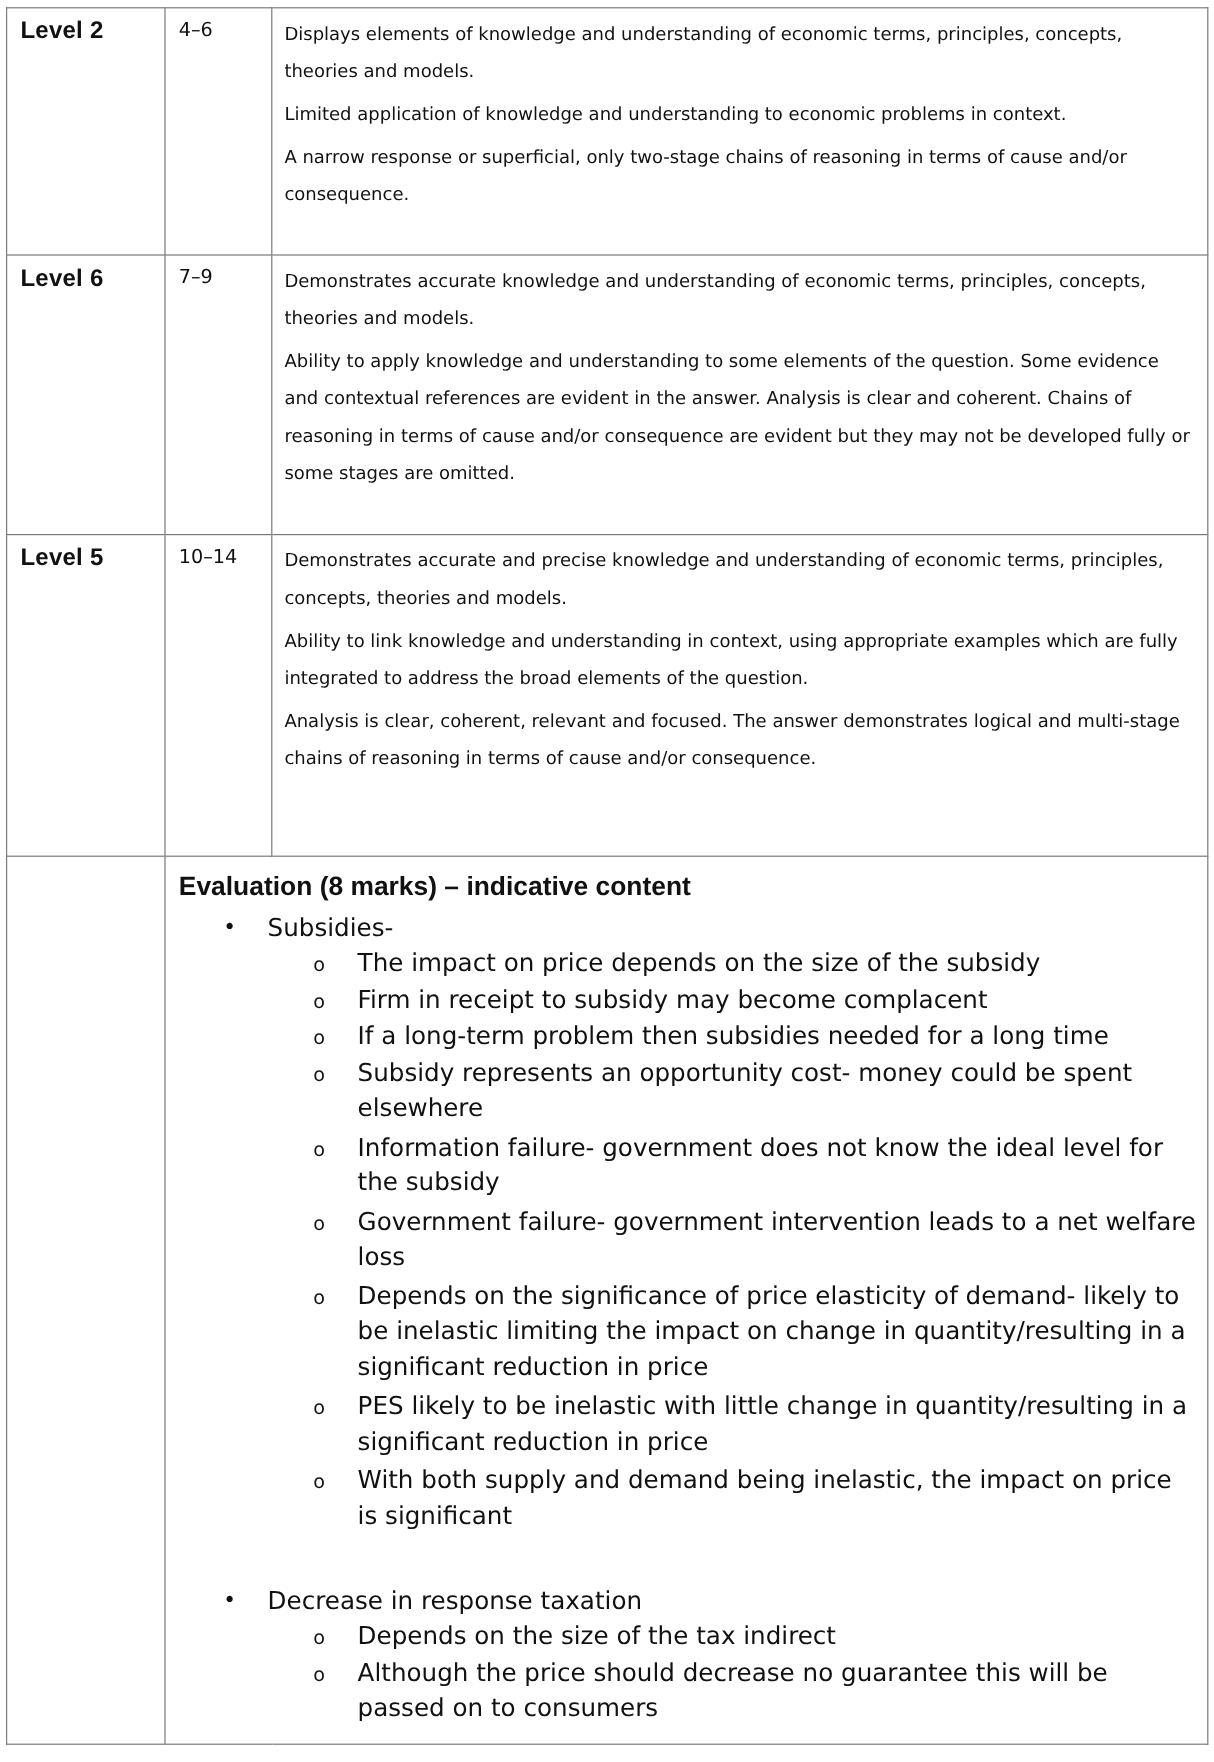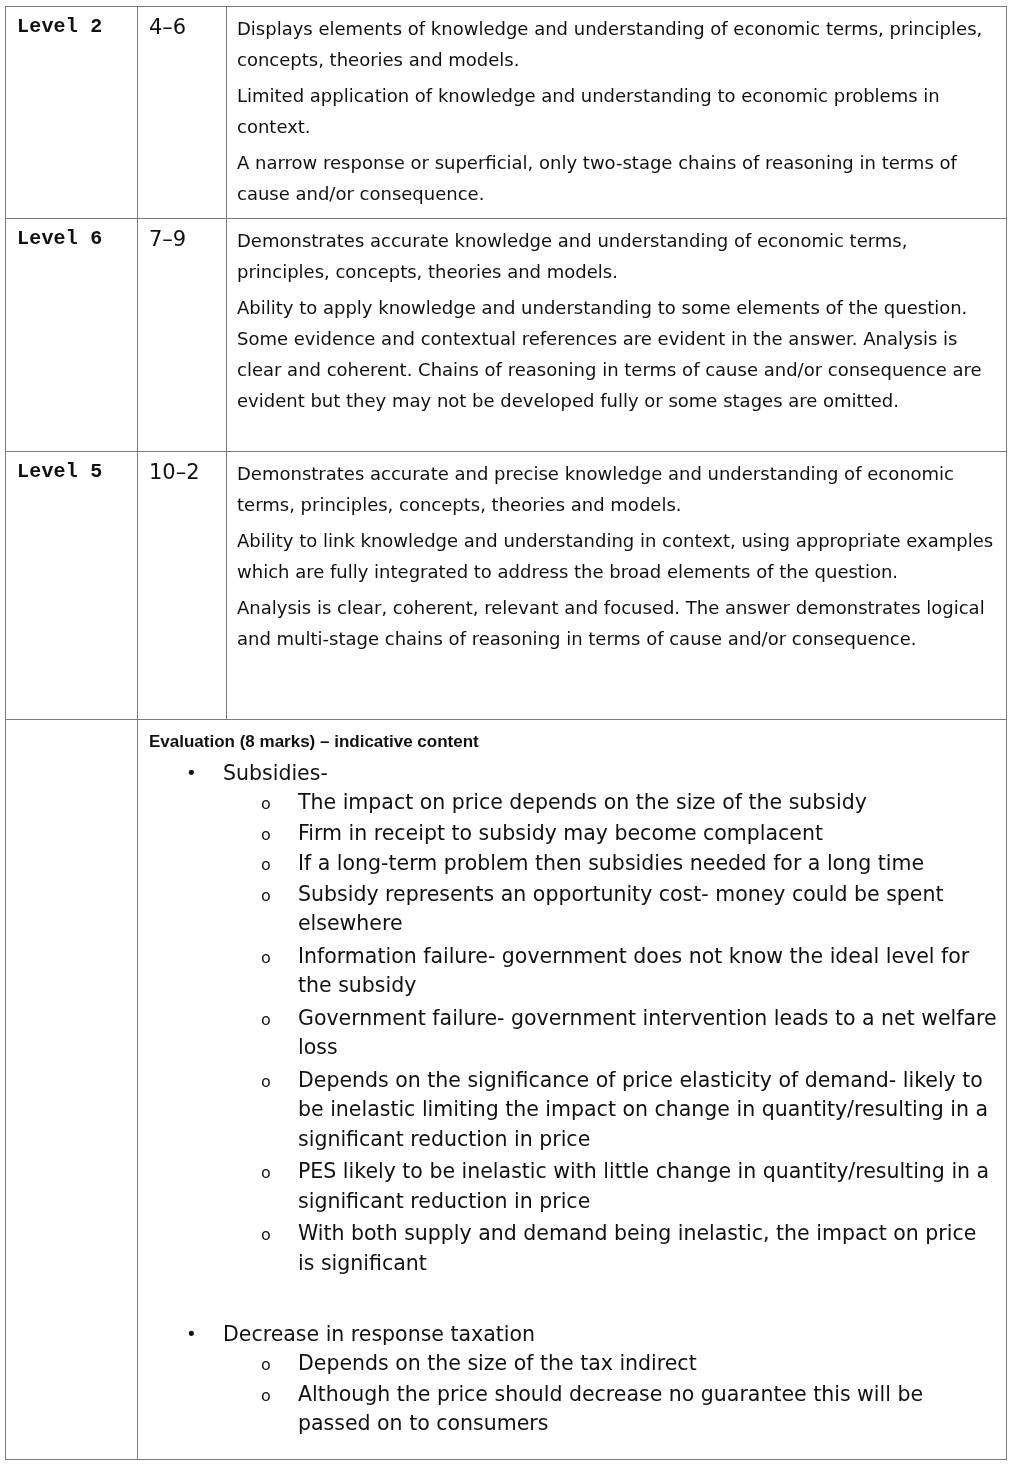--- a/index.html
+++ b/index.html
@@ -2,30 +2,30 @@
 <html><head>
 <meta charset="utf-8">
 <style>
   html, body { margin: 0; padding: 0; background: #ffffff; }
   body { width: 1012px; height: 1468px; position: relative; overflow: hidden;
          font-family: "DejaVu Sans", sans-serif; color: #111; }
   .tbl { position: absolute; left: 5px; top: 6px; width: 1002px; border-collapse: collapse; table-layout: fixed; }
   .tbl td { border: 1.5px solid #7a7a7a; vertical-align: top; padding: 0; }
   .c1 { width: 132px; }
   .c2 { width: 89px; }
-  .lvl { font-family: Liberation Mono, monospace; font-weight: bold; font-size: 20px; padding: 8px 0 0 11px !important; letter-spacing: 0.2px; }
-  .mk { font-size: 21px; padding: 8px 0 0 11px !important; }
-  .desc { padding: 6px 8px 4px 10px !important; font-size: 18px; line-height: 31px; }
+  .lvl { font-family: Liberation Sans, sans-serif; font-weight: bold; font-size: 20px; padding: 8px 0 0 11px !important; letter-spacing: 0.2px; }
+  .mk { font-size: 16px; padding: 8px 0 0 11px !important; }
+  .desc { padding: 6px 8px 4px 10px !important; font-size: 15px; line-height: 31px; }
   .desc p { margin: 0 0 5px 0; }
   .r2 { height: 206px; }
   .r3 { height: 233px; }
   .r4 { height: 268px; }
   .r5 { height: 740px; }
   .evcell { padding: 12px 8px 0 11px !important; }
-  .evtitle { font-family: "Liberation Sans", sans-serif; font-weight: bold; font-size: 17px; margin: 0 0 6px 0; }
+  .evtitle { font-family: "Liberation Sans", sans-serif; font-weight: bold; font-size: 22px; margin: 0 0 6px 0; }
   ul.b1 { list-style: none; margin: 0; padding: 0 0 0 37px; }
   ul.b1 > li { position: relative; padding-left: 37px; font-size: 20.5px; line-height: 30px; }
   ul.b1 > li > .dot { position: absolute; left: 0; top: 0; font-size: 18px; }
   ul.b2 { list-style: none; margin: 0; padding: 0 0 0 38px; }
   ul.b2 > li { position: relative; padding-left: 37px; font-size: 20.5px; line-height: 29.5px; margin-bottom: 1px; }
   ul.b2 > li.multi { margin-bottom: 3px; }
   ul.b2 > li > .circ { position: absolute; left: 0; top: 0; font-size: 16px; line-height: 32px; }
   .gap { height: 38px; }
 </style>
 </head>
@@ -50,21 +50,21 @@
   <tr class="r3">
     <td class="lvl">Level 6</td>
     <td class="mk">7–9</td>
     <td class="desc">
       <p>Demonstrates accurate knowledge and understanding of economic terms, principles, concepts, theories and models.</p>
       <p>Ability to apply knowledge and understanding to some elements of the question. Some evidence and contextual references are evident in the answer. Analysis is clear and coherent. Chains of reasoning in terms of cause and/or consequence are evident but they may not be developed fully or some stages are omitted.</p>
     </td>
   </tr>
   <tr class="r4">
     <td class="lvl">Level 5</td>
-    <td class="mk">10–2</td>
+    <td class="mk">10–14</td>
     <td class="desc">
       <p>Demonstrates accurate and precise knowledge and understanding of economic terms, principles, concepts, theories and models.</p>
       <p>Ability to link knowledge and understanding in context, using appropriate examples which are fully integrated to address the broad elements of the question.</p>
       <p>Analysis is clear, coherent, relevant and focused. The answer demonstrates logical and multi-stage chains of reasoning in terms of cause and/or consequence.</p>
     </td>
   </tr>
   <tr class="r5">
     <td></td>
     <td colspan="2" class="evcell">
       <div class="evtitle">Evaluation (8 marks) – indicative content</div>

